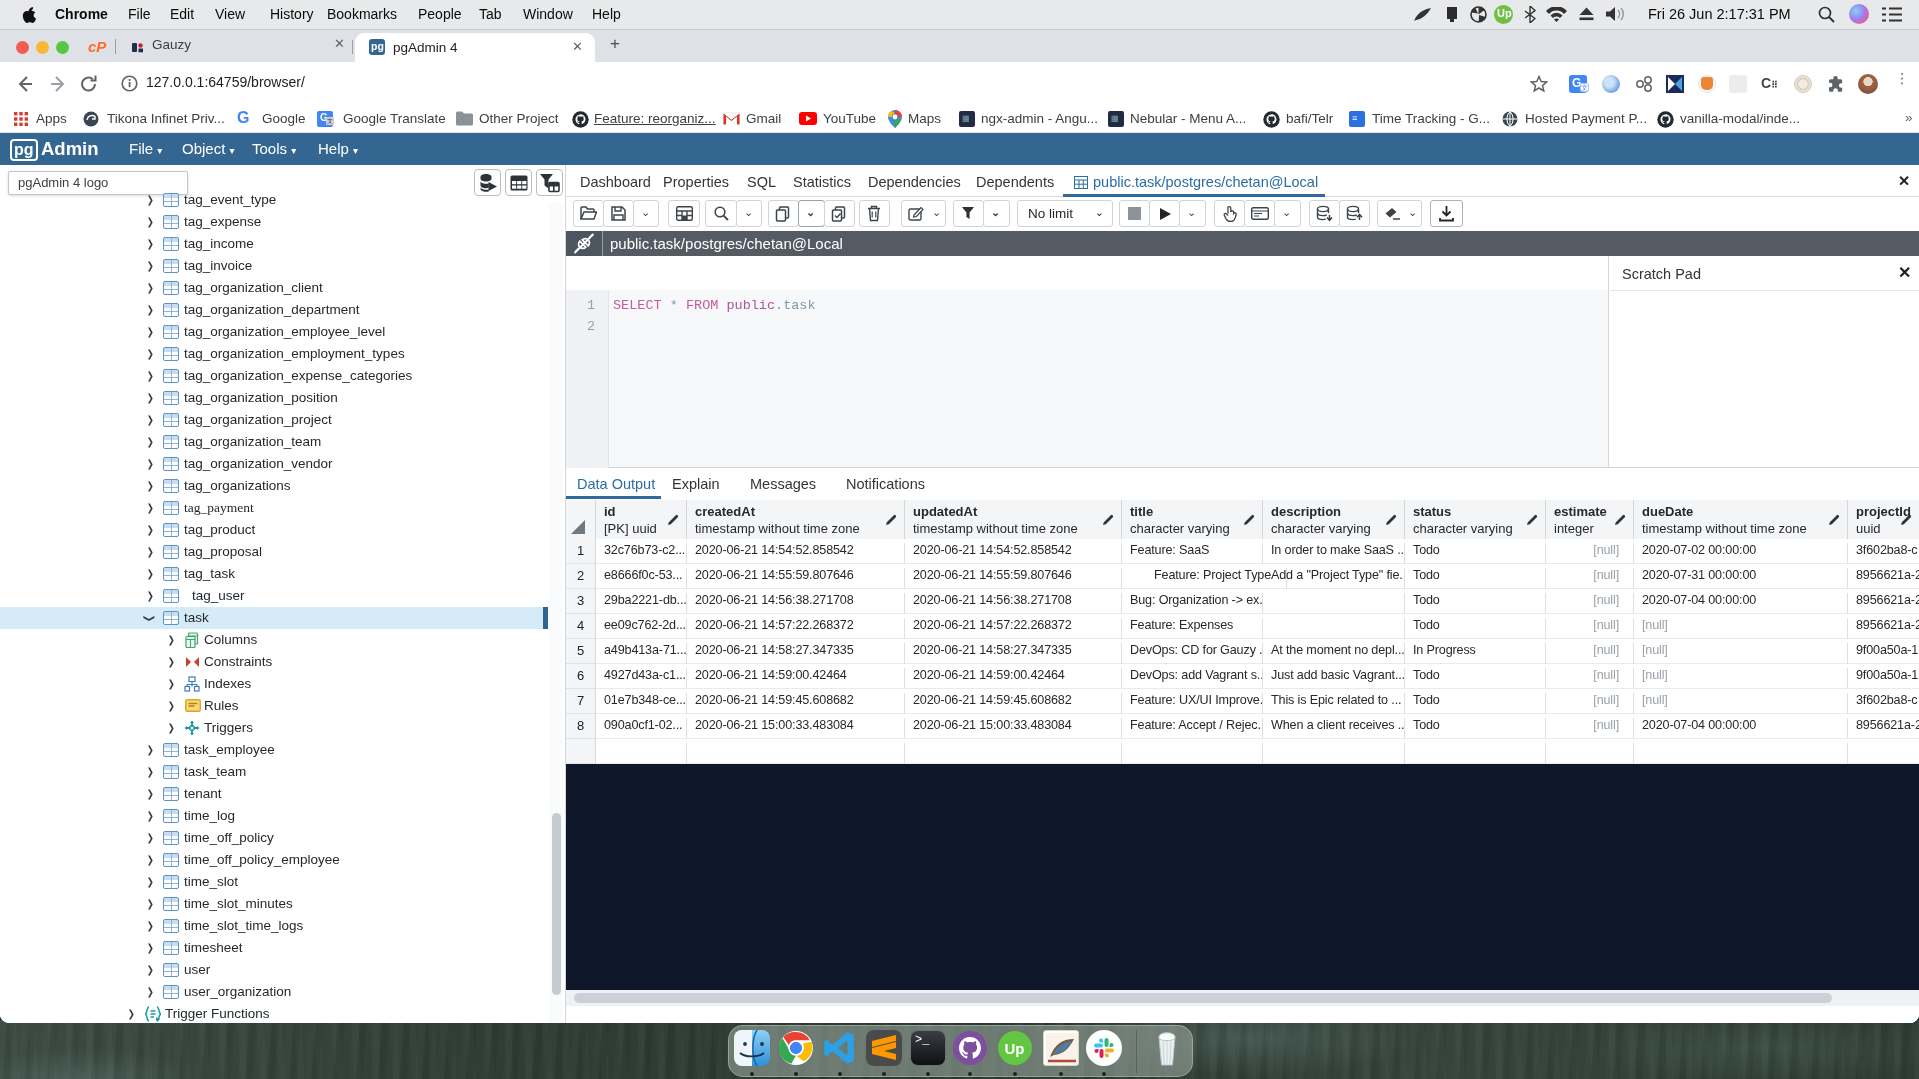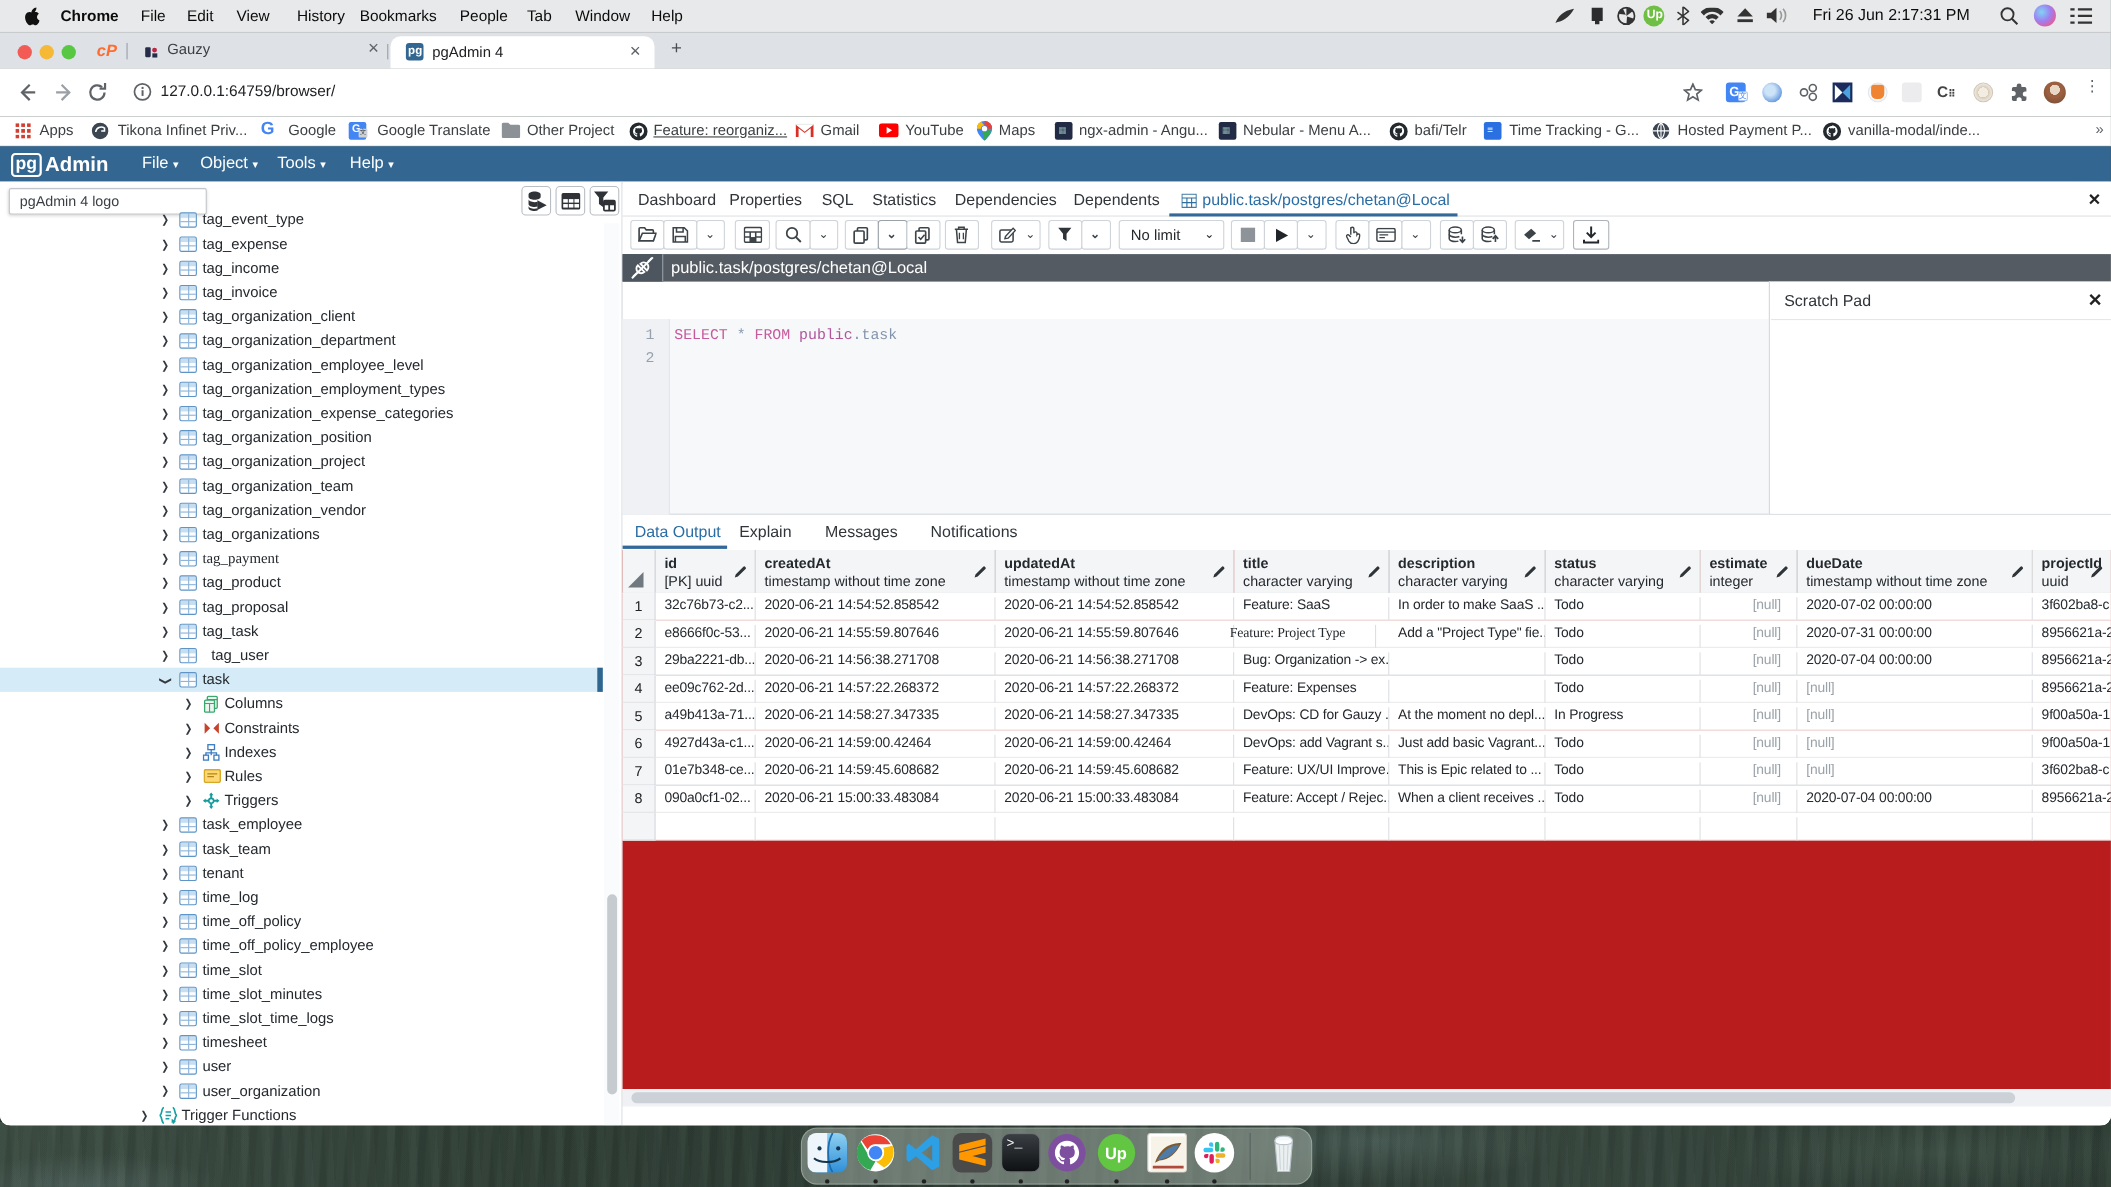--- a/index.html
+++ b/index.html
@@ -59,21 +59,21 @@
   #connbar { position:absolute; left:0; top:66px; width:1354px; height:25px; background:#555b63; color:#fff; font-size:15px; }
   #connbar .plug { position:absolute; left:0; top:0; width:37px; height:25px; background:#4d565f; border-right:1px solid #9aa0a7; }
   
   #qtabs { position:absolute; left:0; top:91px; width:1042px; height:34px; background:#fff; font-size:14.5px;}
   #editor { position:absolute; left:0; top:125px; width:1042px; height:178px; background:#f7f8fa; border-bottom:1px solid #ced3d7; font-family:"Liberation Mono", monospace; font-size:13.5px; }
   #gutter { position:absolute; left:0; top:0; width:43px; height:178px; background:#eff1f4; border-right:1px solid #e2e5e9; color:#97a1ad; text-align:right; }
   #scratch { position:absolute; left:1042px; top:91px; width:312px; height:212px; background:#fff; border-left:1px solid #d4d7da; border-bottom:1px solid #ced3d7; }
   
   #dotabs { position:absolute; left:0; top:303px; width:1354px; height:32px; background:#fff; font-size:14.5px; }
   
-  #grid { position:absolute; left:0; top:335px; width:1354px; height:490px; background:#b91c1c; font-size:13px; color:#24292e; }
+  #grid { position:absolute; left:0; top:335px; width:1354px; height:490px; background:#0f172a; font-size:13px; color:#24292e; }
   .ghead { position:absolute; left:0; top:0; height:40px; background:#f4f5f6; border-bottom:1px solid #c8ccd0; border-right:1px solid #d5d8db; }
   .ghead .cn { position:absolute; left:8px; top:4px; font-weight:bold; }
   .ghead .ct { position:absolute; left:8px; top:21px; font-weight:normal; }
   .pencil { position:absolute; top:14px; width:12px; height:12px; }
   .grow { position:absolute; height:25px; background:#fff; border-bottom:1px solid #e9eaec; }
   .gc { position:absolute; top:4px; white-space:nowrap; overflow:hidden; border-right:1px solid #dcdfe3; padding-left:8px; height:21px; font-size:12.6px; letter-spacing:-0.15px;}
   .rn { position:absolute; left:0; width:30px; height:25px; background:#f4f5f6; border-right:1px solid #d5d8db; border-bottom:1px solid #e0e2e5; text-align:center; padding-top:4px; color:#222;}
   .nul { color:#9aa2a9; }
   
   #dock { left:728px; top:1025px; width:465px; height:52px; background:rgba(162,175,165,0.55); border:1px solid rgba(220,228,222,0.35); border-radius:15px; }
@@ -780,21 +780,21 @@
             <div class="gc" style="left:839px;width:141px;">Todo</div>
             <div class="gc" style="left:980px;width:88px;text-align:right;padding-right:14px;padding-left:0;"><span class="nul">[null]</span></div>
             <div class="gc" style="left:1068px;width:214px;">2020-07-02 00:00:00</div>
             <div class="gc" style="left:1282px;width:72px;">3f602ba8-c</div>
           </div>
         <div class="grow" style="left:0;top:64px;width:1354px;">
             <div class="rn" style="top:0;">2</div>
             <div class="gc" style="left:30px;width:91px;">e8666f0c-53...</div>
             <div class="gc" style="left:121px;width:218px;">2020-06-21 14:55:59.807646</div>
             <div class="gc" style="left:339px;width:217px;">2020-06-21 14:55:59.807646</div>
-            <div class="gc" style="left:544px;width:141px;font-family:Liberation Serif, serif;">Feature: Project Type</div>
+            <div class="gc" style="left:580px;width:141px;">Feature: Project Type</div>
             <div class="gc" style="left:697px;width:142px;">Add a "Project Type" fie...</div>
             <div class="gc" style="left:839px;width:141px;">Todo</div>
             <div class="gc" style="left:980px;width:88px;text-align:right;padding-right:14px;padding-left:0;"><span class="nul">[null]</span></div>
             <div class="gc" style="left:1068px;width:214px;">2020-07-31 00:00:00</div>
             <div class="gc" style="left:1282px;width:72px;">8956621a-2</div>
           </div>
         <div class="grow" style="left:0;top:89px;width:1354px;">
             <div class="rn" style="top:0;">3</div>
             <div class="gc" style="left:30px;width:91px;">29ba2221-db...</div>
             <div class="gc" style="left:121px;width:218px;">2020-06-21 14:56:38.271708</div>

